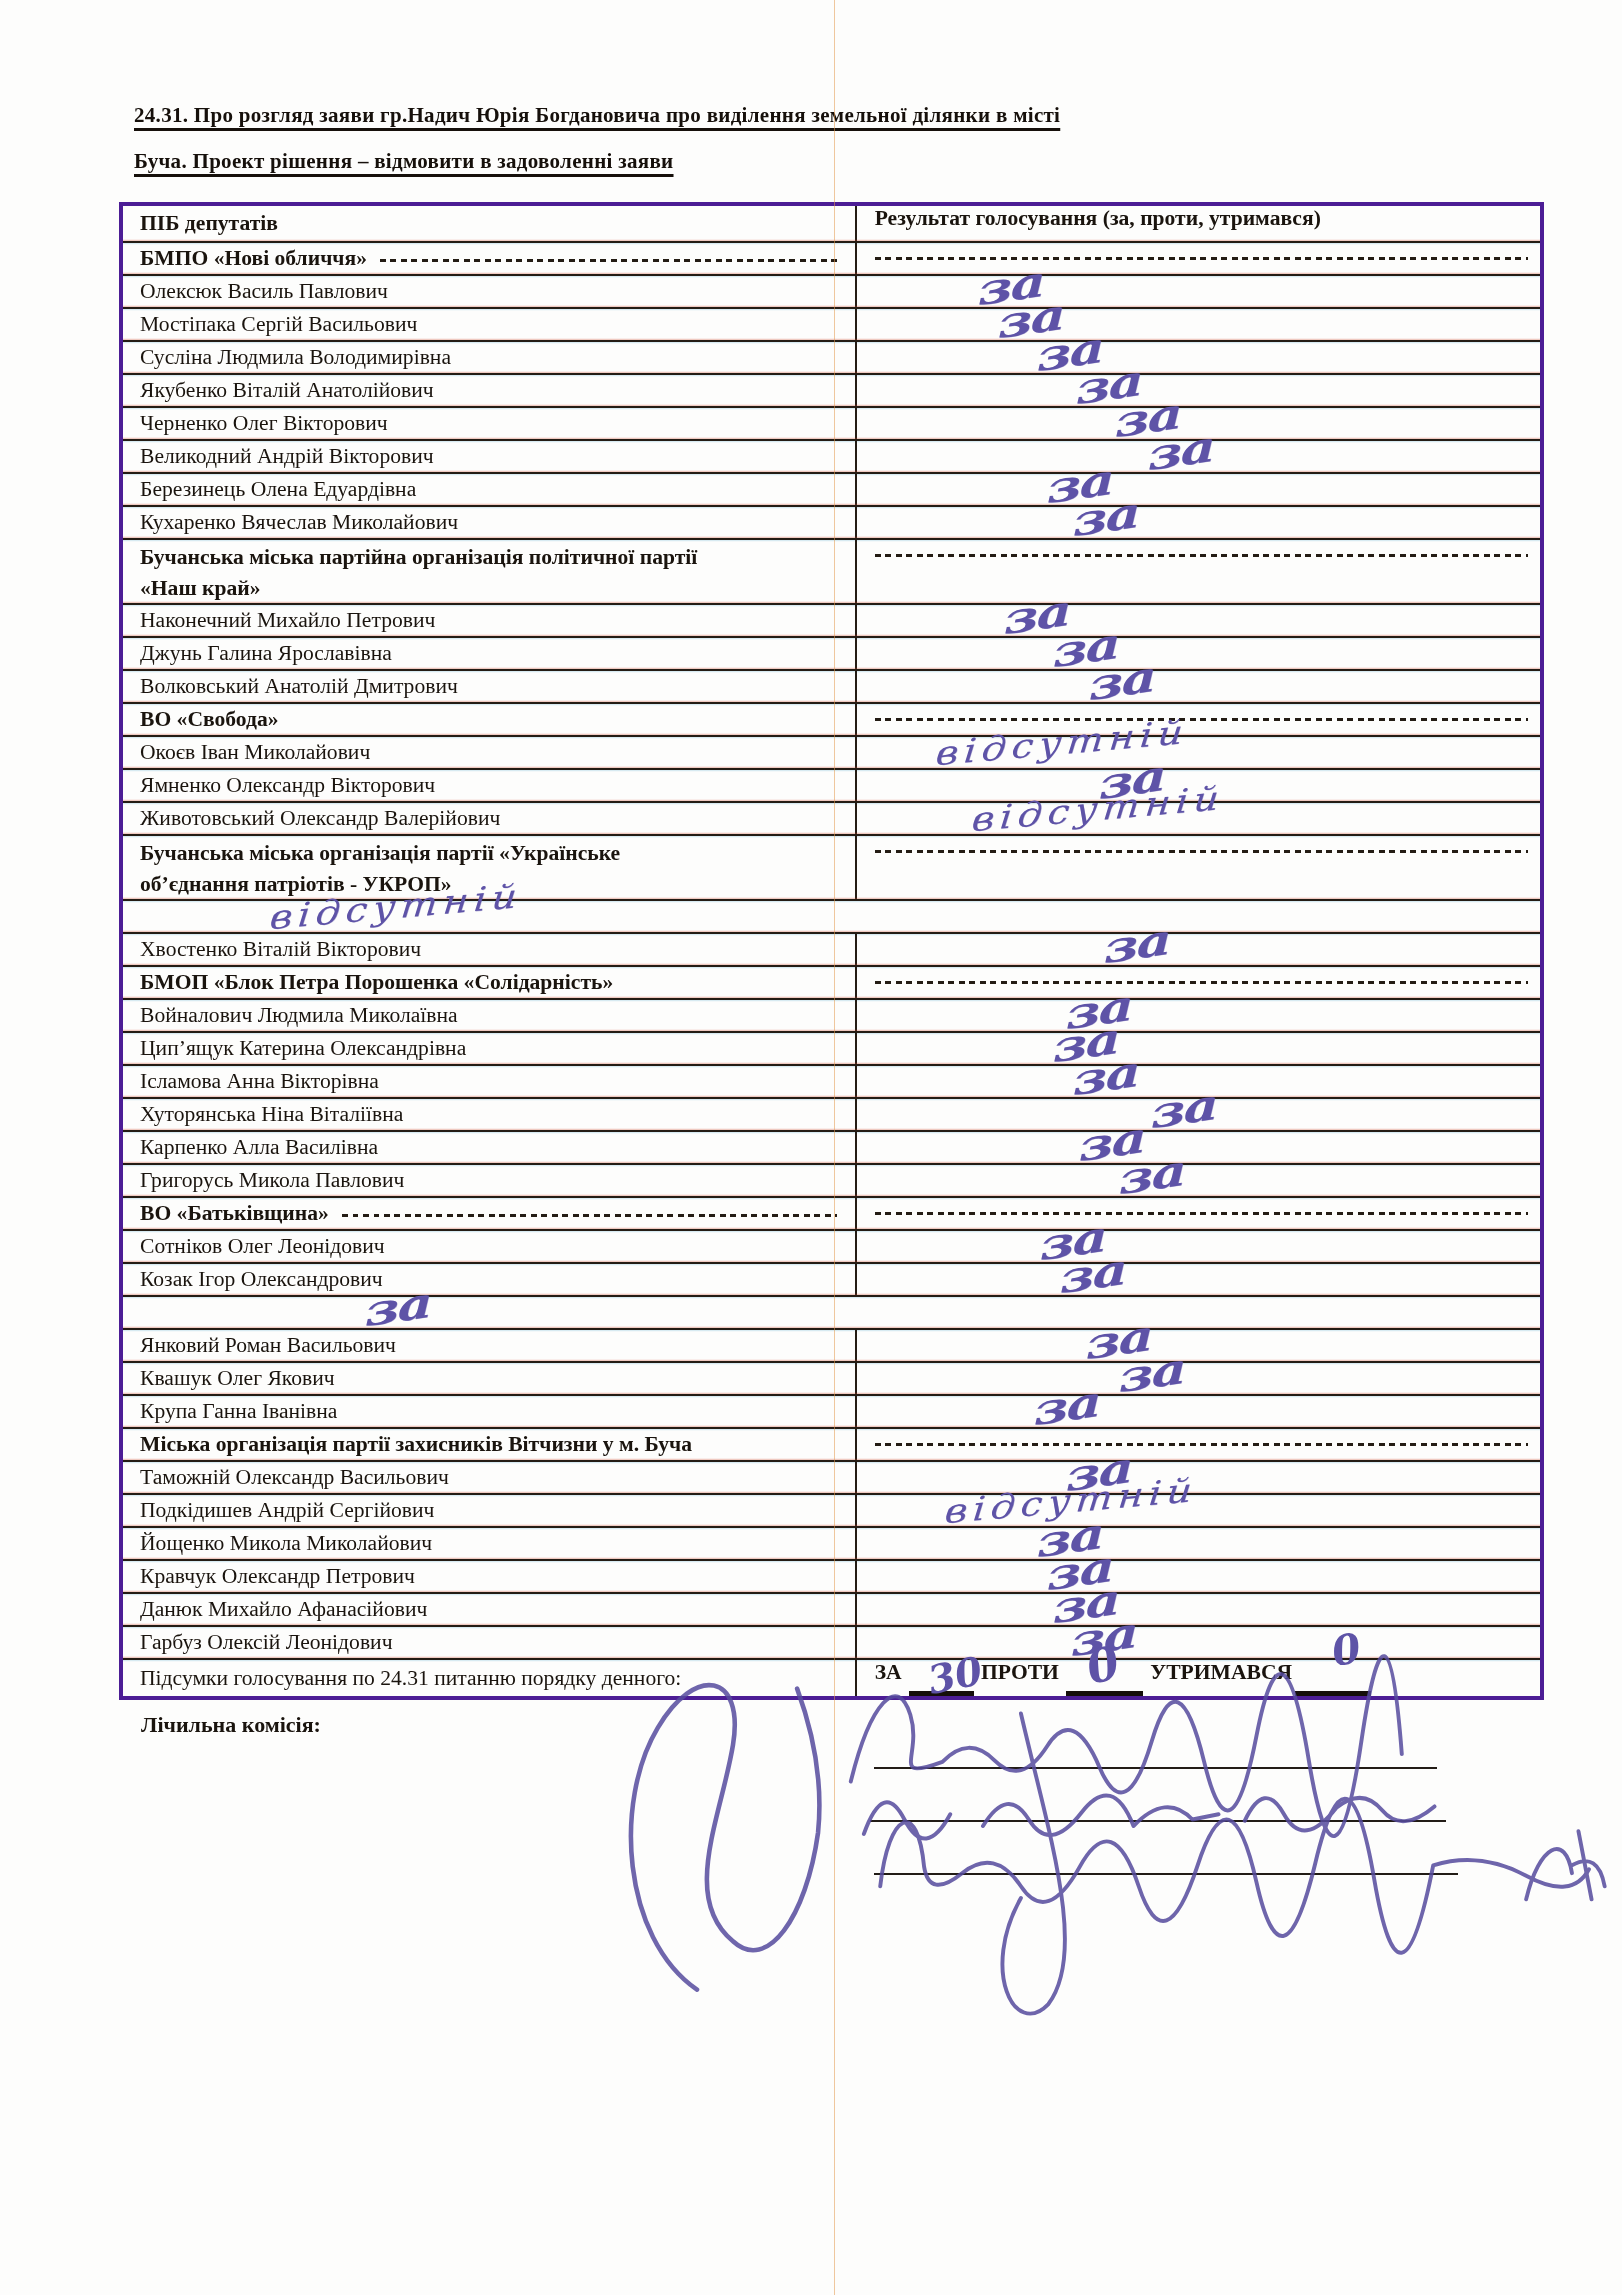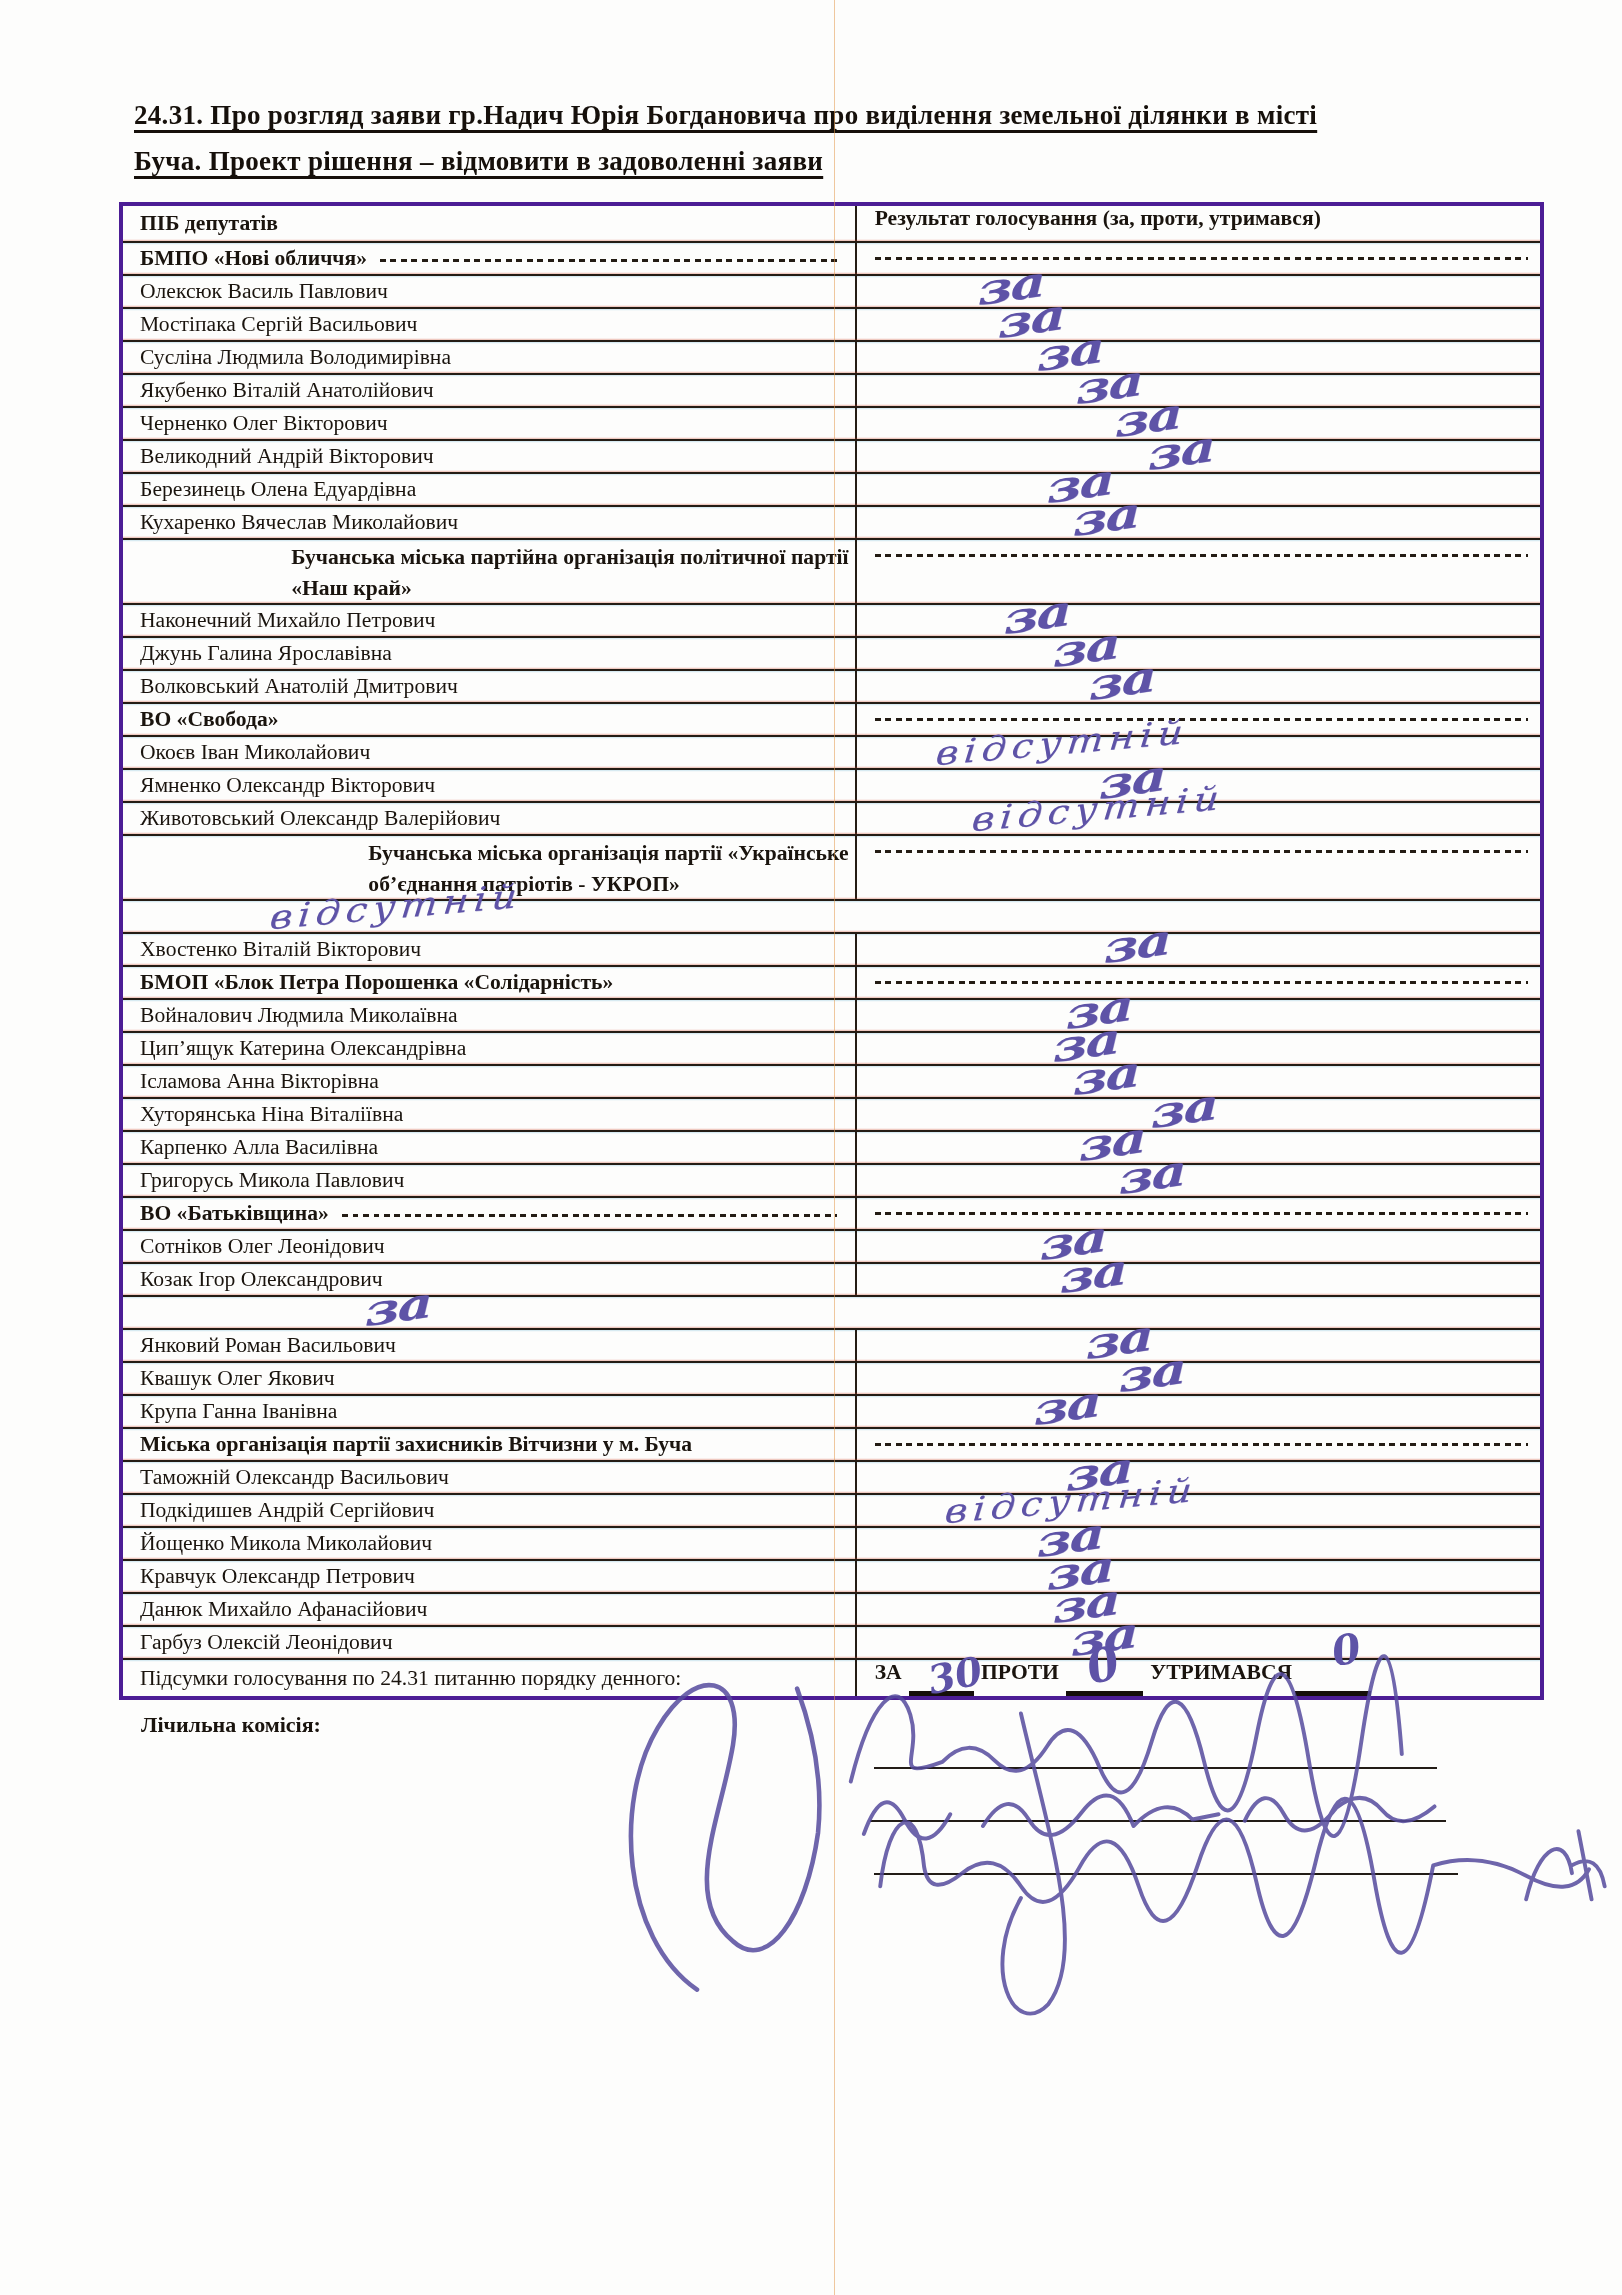--- a/index.html
+++ b/index.html
@@ -1,35 +1,35 @@
 <!DOCTYPE html>
 <html style="font-size:10.5px"><head>
 <meta charset="utf-8">
 <style>
   html,body{margin:0;padding:0;background:#e8e8e8;}
   .page{position:relative;width:1623px;height:2295px;background:#fdfdfc;overflow:hidden;
         font-family:"Liberation Serif", serif;color:#1a140e;}
   
   .doc-title{position:absolute;left:134px;top:92px;width:1387px;
-             font-size:27px;font-weight:bold;line-height:46px;letter-spacing:0.3px;
+             font-size:21px;font-weight:bold;line-height:46px;letter-spacing:0.3px;
              white-space:pre-line;text-decoration:underline;text-decoration-thickness:3.3px;
              text-underline-offset:5.9px;color:#16100b;}
   
   .vtable{position:absolute;left:119px;top:202px;width:1425px;
           border:4px solid #4c1d95;box-sizing:border-box;background:transparent;}
   .row{position:relative;display:flex;height:33px;box-sizing:border-box;}
   .row:not(.first){border-top:2.6px solid #241c14;
                    box-shadow:0 -1.3px 0 rgba(205,70,35,.28), inset 0 1.3px 0 rgba(80,170,205,.22);}
   .row.header{height:35px;}
   .row.party2{height:65px;}
   .row.totals{height:38px;}
   .cell-name{width:734px;box-sizing:border-box;border-right:2px solid #241c14;
              display:flex;align-items:center;padding-left:17px;padding-right:6.5px;
              font-size:21.6px;white-space:pre-line;line-height:31px;}
-  .row.party2 .cell-name{align-items:flex-start;padding-top:2px;justify-content:flex-end;}
+  .row.party2 .cell-name{align-items:flex-start;padding-top:2px;}
   .row.party .cell-name,.row.party2 .cell-name,.row.header .cell-name{font-weight:bold;}
   .cell-result{flex:1;position:relative;display:flex;
                padding-left:17.7px;font-size:21.6px;box-sizing:border-box;}
   .row.header .cell-result{font-weight:bold;}
   .dash-fill{flex:1;height:3.3px;margin:3.9px 11.8px 0 13px;
              background:repeating-linear-gradient(90deg,#241c14 0 5.9px,transparent 5.9px 10.5px);}
   .dash-strip{position:absolute;left:17.7px;right:11.8px;top:13.7px;height:3.3px;
               background:repeating-linear-gradient(90deg,#241c14 0 5.9px,transparent 5.9px 10.5px);}
   
   .ink{position:absolute;color:#5e53a7;font-family:"DejaVu Serif",serif;font-style:italic;

